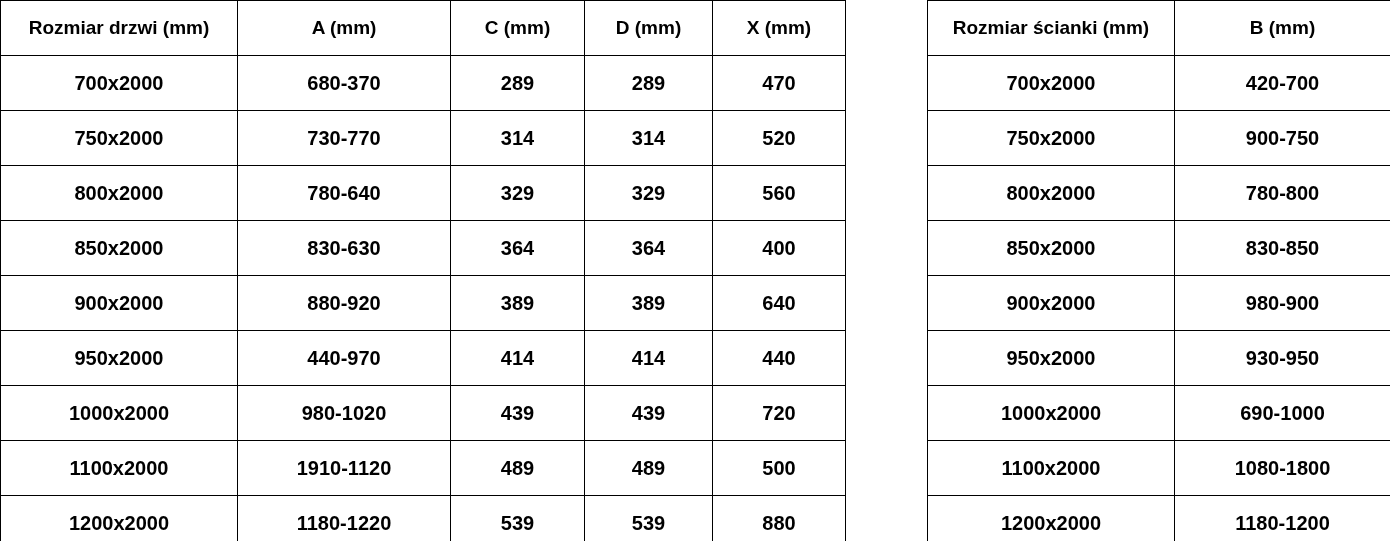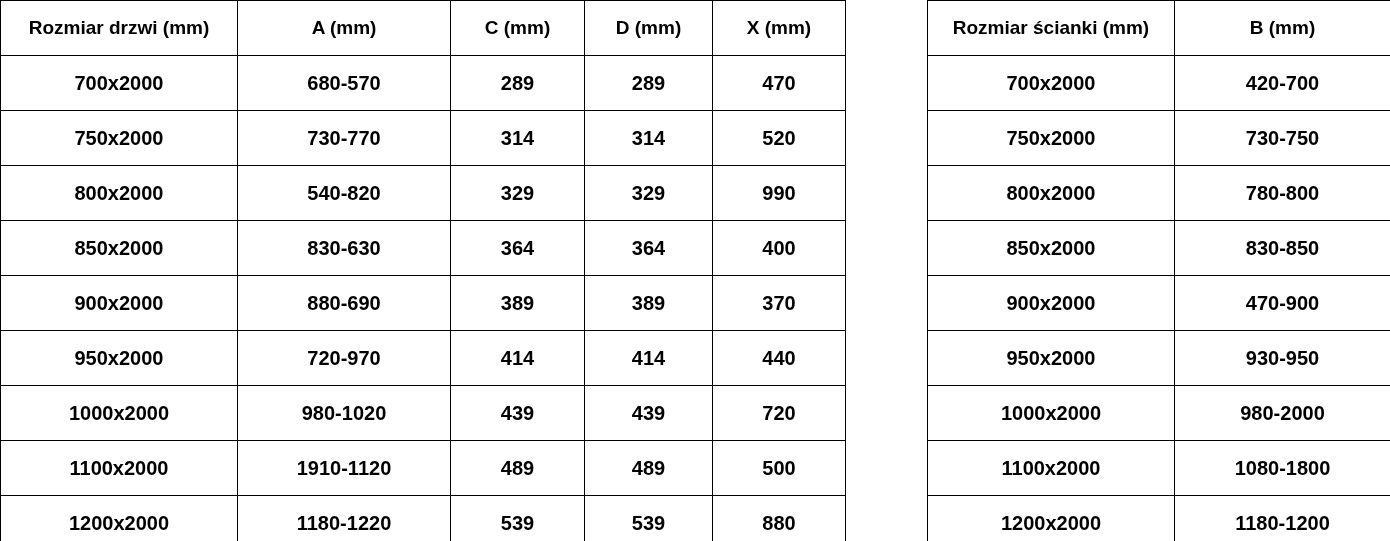--- a/index.html
+++ b/index.html
@@ -85,56 +85,56 @@
           <th>Rozmiar drzwi (mm)</th>
           <th>A (mm)</th>
           <th>C (mm)</th>
           <th>D (mm)</th>
           <th>X (mm)</th>
         </tr>
       </thead>
       <tbody>
         <tr>
           <td>700x2000</td>
-          <td>680-570</td>
+          <td>680-370</td>
           <td>289</td>
           <td>289</td>
           <td>470</td>
         </tr>
         <tr>
           <td>750x2000</td>
           <td>730-770</td>
           <td>314</td>
           <td>314</td>
           <td>520</td>
         </tr>
         <tr>
           <td>800x2000</td>
-          <td>540-820</td>
+          <td>780-640</td>
           <td>329</td>
           <td>329</td>
-          <td>990</td>
+          <td>560</td>
         </tr>
         <tr>
           <td>850x2000</td>
           <td>830-630</td>
           <td>364</td>
           <td>364</td>
           <td>400</td>
         </tr>
         <tr>
           <td>900x2000</td>
-          <td>880-690</td>
+          <td>880-920</td>
           <td>389</td>
           <td>389</td>
-          <td>370</td>
+          <td>640</td>
         </tr>
         <tr>
           <td>950x2000</td>
-          <td>720-970</td>
+          <td>440-970</td>
           <td>414</td>
           <td>414</td>
           <td>440</td>
         </tr>
         <tr>
           <td>1000x2000</td>
           <td>980-1020</td>
           <td>439</td>
           <td>439</td>
           <td>720</td>
@@ -171,41 +171,41 @@
           <th>B (mm)</th>
         </tr>
       </thead>
       <tbody>
         <tr>
           <td>700x2000</td>
           <td>420-700</td>
         </tr>
         <tr>
           <td>750x2000</td>
-          <td>730-750</td>
+          <td>900-750</td>
         </tr>
         <tr>
           <td>800x2000</td>
           <td>780-800</td>
         </tr>
         <tr>
           <td>850x2000</td>
           <td>830-850</td>
         </tr>
         <tr>
           <td>900x2000</td>
-          <td>470-900</td>
+          <td>980-900</td>
         </tr>
         <tr>
           <td>950x2000</td>
           <td>930-950</td>
         </tr>
         <tr>
           <td>1000x2000</td>
-          <td>980-2000</td>
+          <td>690-1000</td>
         </tr>
         <tr>
           <td>1100x2000</td>
           <td>1080-1800</td>
         </tr>
         <tr>
           <td>1200x2000</td>
           <td>1180-1200</td>
         </tr>
       </tbody>

